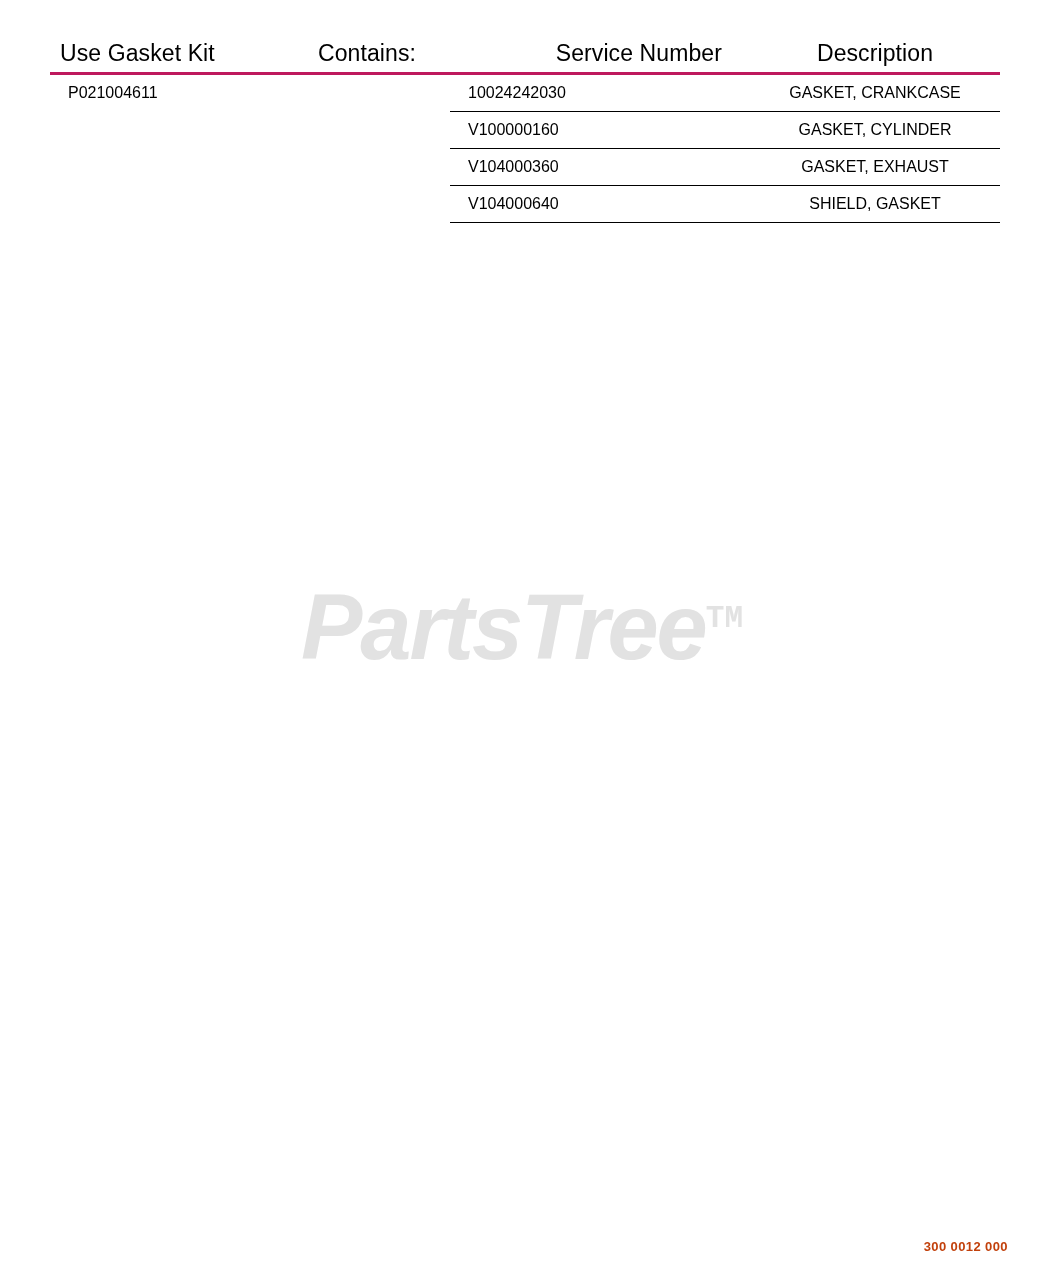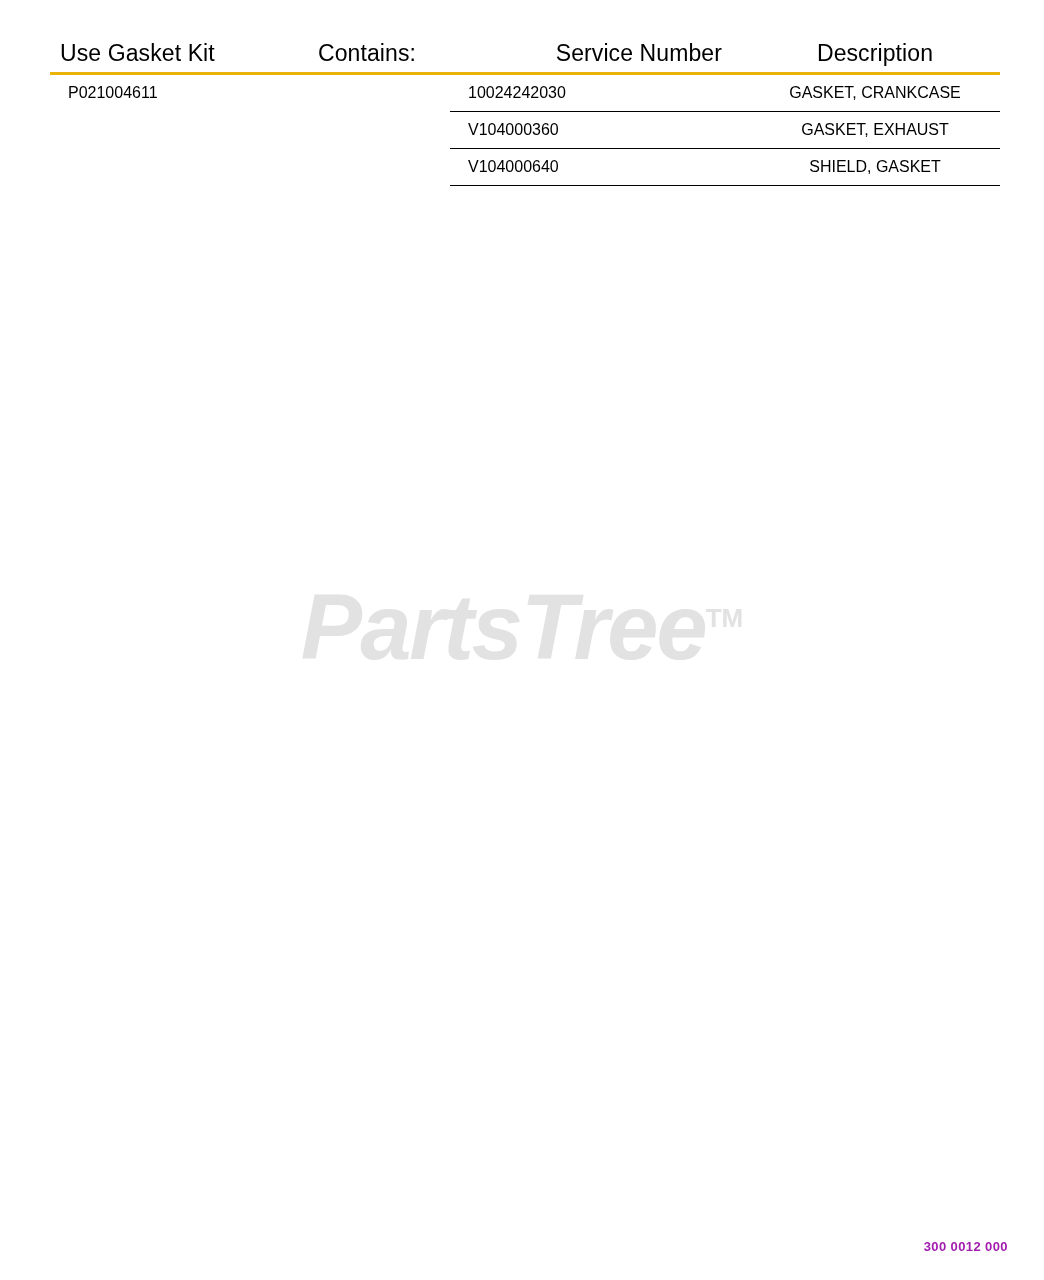--- a/index.html
+++ b/index.html
@@ -44,21 +44,21 @@
     line-height: 38px;
     white-space: nowrap;
   }
   .hdr-kit      { text-align: left;  padding-left: 10px !important; }
   .hdr-contains { text-align: left; }
   .hdr-service  { text-align: right;  padding-left: 18px !important; }
   .hdr-desc     { text-align: center;  padding-left: 28px !important; }
 
   
   tr.header-row th {
-    border-bottom: 3px solid #eab308;
+    border-bottom: 3px solid #be185d;
   }
 
   .cell {
     font-size: 16px;
     height: 36px;
     line-height: 36px;
     white-space: nowrap;
   }
   .cell-kit {
     text-align: left;
@@ -88,36 +88,37 @@
     text-align: center;
     font-size: 92px;
     font-weight: bold;
     font-style: italic;
     color: #e2e2e2;
     letter-spacing: -2px;
     user-select: none;
     white-space: nowrap;
   }
   .watermark .tm {
-    font-size: 26px;
+    font-size: 31px;
     font-style: normal;
     font-weight: bold;
     vertical-align: super;
     letter-spacing: 0;
+    font-family: Liberation Mono, monospace;
   }
 
   
   .footer-code {
     position: absolute;
     right: 36px;
     bottom: 26px;
     font-size: 13px;
     font-weight: bold;
     letter-spacing: 0.4px;
-    color: #a21caf;
+    color: #c2410c;
     white-space: nowrap;
   }
 </style>
 </head>
 <body>
 
 <table class="parts-table">
   <colgroup>
     <col class="col-kit">
     <col class="col-contains">
@@ -135,20 +136,26 @@
   <tbody>
     <tr class="data-row">
       <td class="cell cell-kit">P021004611</td>
       <td class="cell cell-contains"></td>
       <td class="cell cell-service">10024242030</td>
       <td class="cell cell-desc">GASKET, CRANKCASE</td>
     </tr>
     <tr class="data-row">
       <td class="cell cell-kit"></td>
       <td class="cell cell-contains"></td>
+      <td class="cell cell-service">V100000160</td>
+      <td class="cell cell-desc">GASKET, CYLINDER</td>
+    </tr>
+    <tr class="data-row">
+      <td class="cell cell-kit"></td>
+      <td class="cell cell-contains"></td>
       <td class="cell cell-service">V104000360</td>
       <td class="cell cell-desc">GASKET, EXHAUST</td>
     </tr>
     <tr class="data-row">
       <td class="cell cell-kit"></td>
       <td class="cell cell-contains"></td>
       <td class="cell cell-service">V104000640</td>
       <td class="cell cell-desc">SHIELD, GASKET</td>
     </tr>
   </tbody>

